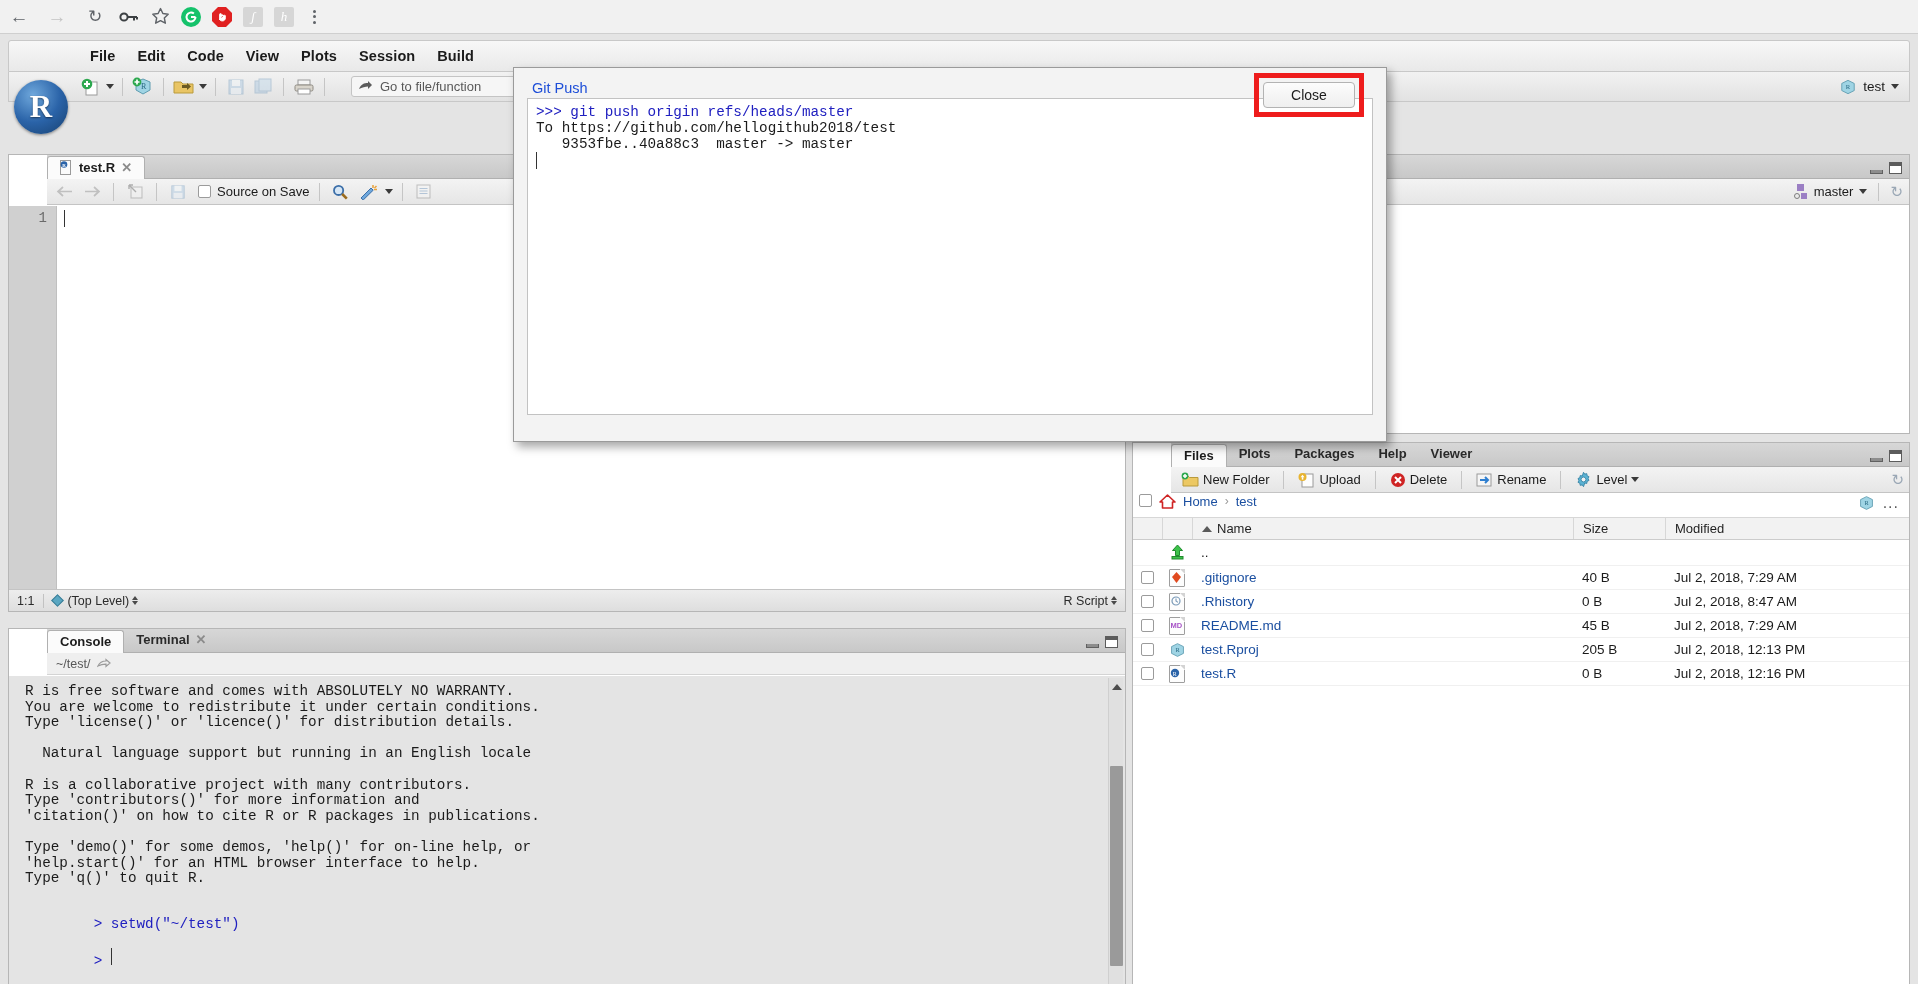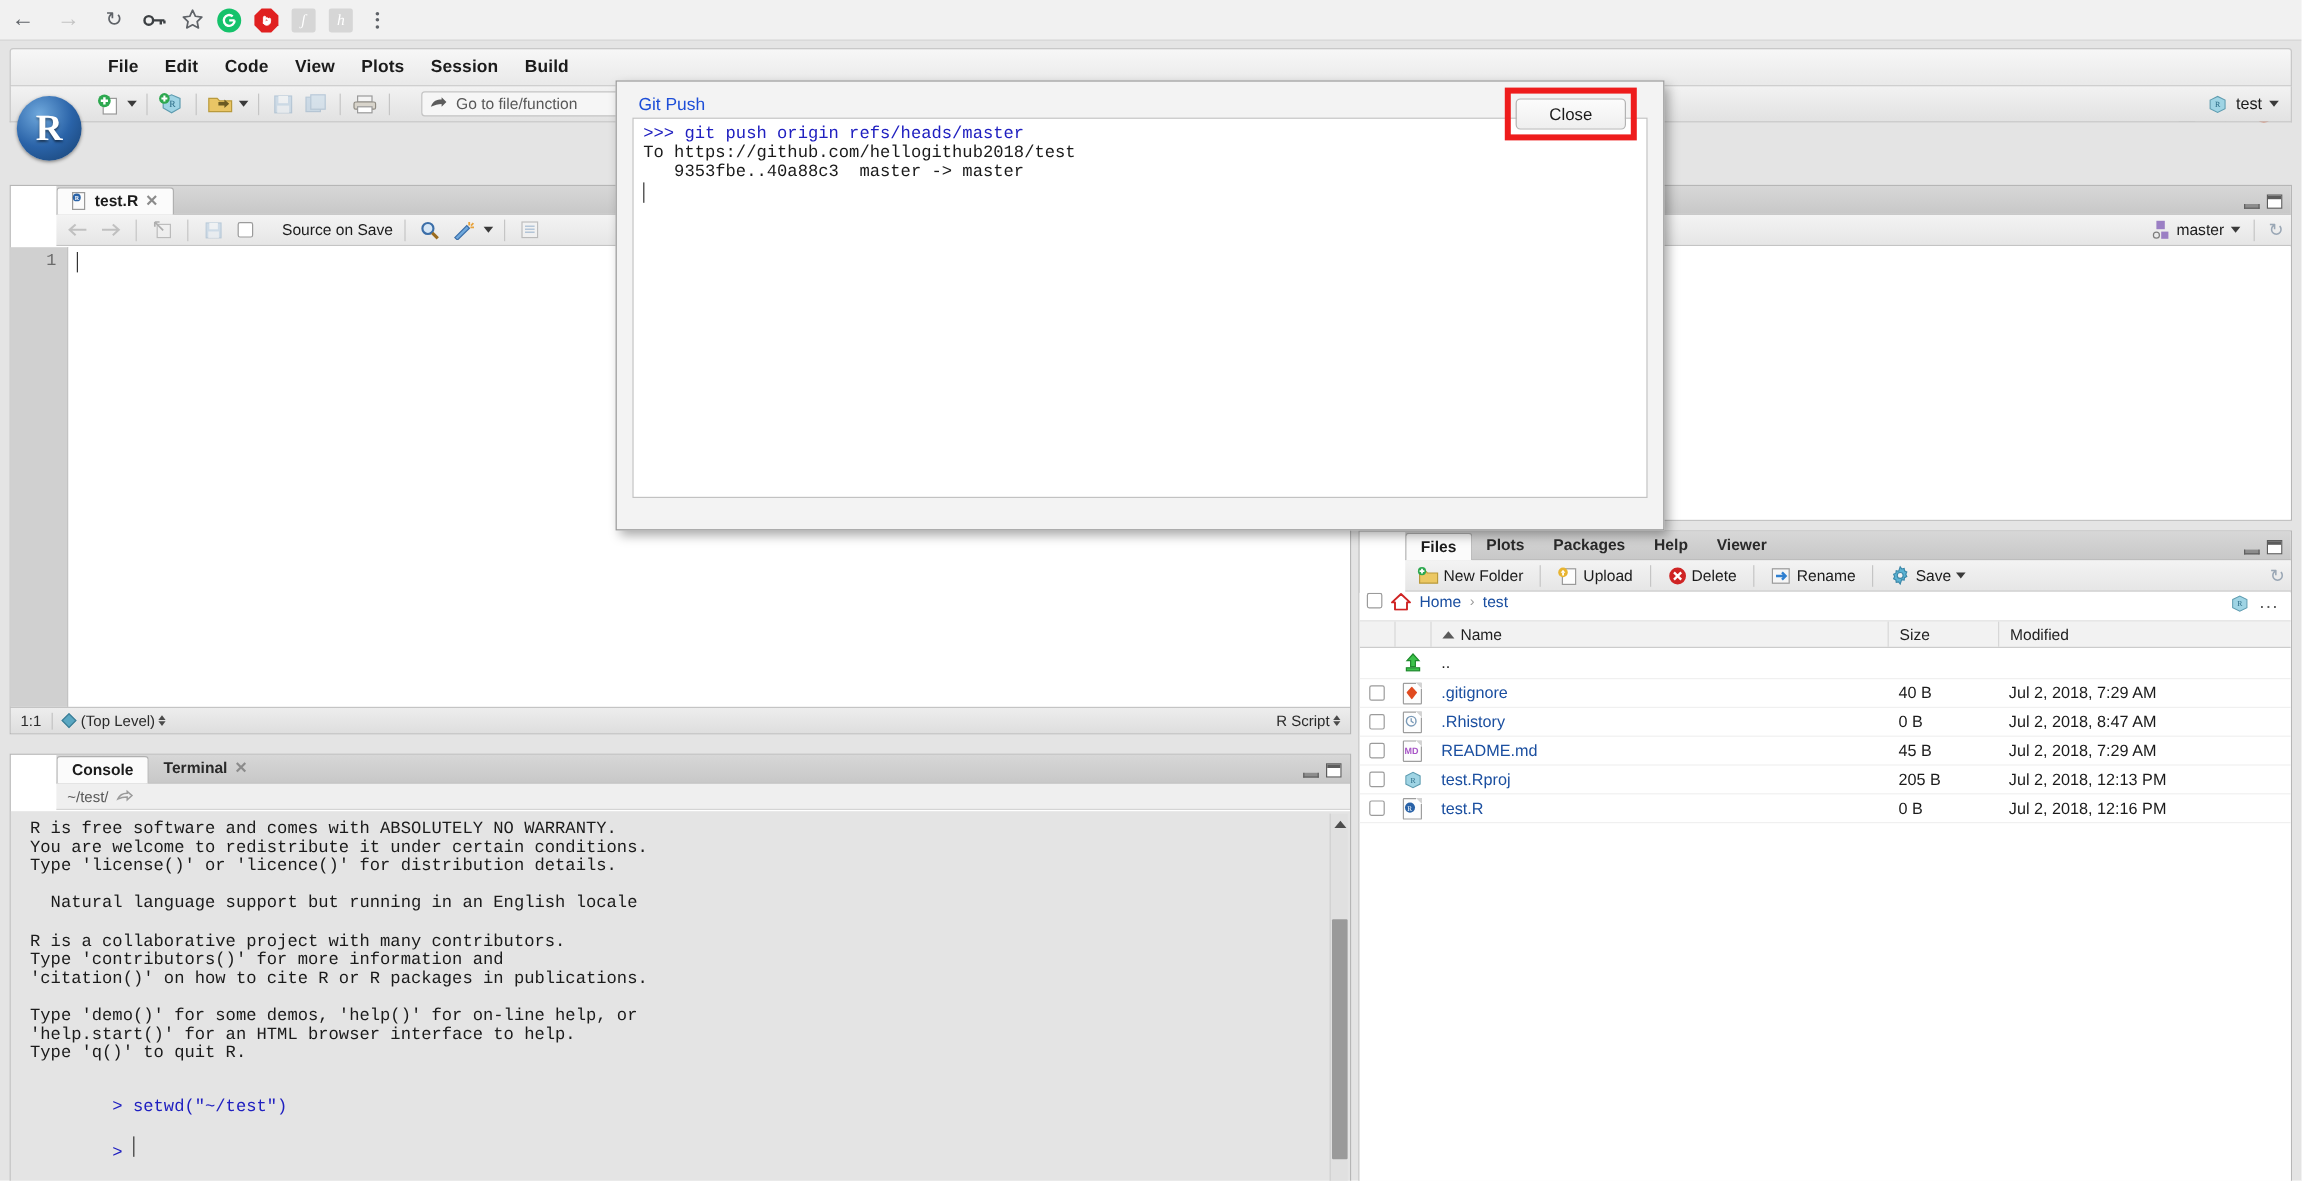--- a/index.html
+++ b/index.html
@@ -433,21 +433,21 @@
         </span>
         <span class="tb-sep"></span>
         <span class="tb-ico" style="opacity:.45">
           <svg width="16" height="16" viewBox="0 0 18 18">
               <rect x="2" y="2" width="14" height="14" fill="#a8c6e0" stroke="#7b9fbf"></rect>
               <rect x="5" y="2" width="8" height="6" fill="#f1f6fa"></rect>
               <rect x="4" y="10" width="10" height="6" fill="#e6eef6"></rect>
             </svg>
         </span>
         <span class="cb" style="margin-left:4px;"></span>
-        <span style="margin-left:20px;">Source on Save</span>
+        <span style="margin-left:2px;">Source on Save</span>
         <span class="tb-sep"></span>
         <span class="tb-ico">
           <svg width="17" height="16" viewBox="0 0 17 16">
               <circle cx="6.6" cy="6.4" r="4.6" stroke="#3b6ea8" stroke-width="1.8" fill="#d6e6f5"></circle>
               <path d="M10.2 10l4.6 4.6" stroke="#9a6b1e" stroke-width="2.6"></path>
             </svg>
         </span>
         <span class="tb-ico">
           <svg width="19" height="16" viewBox="0 0 19 16">
               <path d="M2 14L12 4l2.2 2.2L4.2 16z" fill="#6fa8dc" stroke="#3b6ea8"></path>
@@ -636,21 +636,21 @@
               <path d="M4 8h8M9 5l3 3-3 3" stroke="#2f7fd0" stroke-width="2" fill="none"></path>
             </svg>
           <span>Rename</span>
         </span>
         <span class="tb-sep"></span>
         <span class="tbtn">
           <svg width="17" height="17" viewBox="0 0 18 18">
               <path d="M9 1.4l1.3 1.9 2.2-.5.3 2.2 2 1-.9 2 .9 2-2 1-.3 2.2-2.2-.5L9 16.6l-1.3-1.9-2.2.5-.3-2.2-2-1 .9-2-.9-2 2-1 .3-2.2 2.2.5z" fill="#5bb3d4" stroke="#3b87a8"></path>
               <circle cx="9" cy="9" r="2.6" fill="#f2f2f2" stroke="#3b87a8"></circle>
             </svg>
-          <span>Save</span>
+          <span>Level</span>
           <span class="caret"></span>
         </span>
         <span style="margin-left:auto" class="refresh-ico">↻</span>
       </div>
 
       <div class="files-body">
         <div class="breadcrumb-row">
           <span class="cb"></span>
           <svg width="17" height="15" viewBox="0 0 17 15">
               <path d="M8.5 1L16 8h-2.5v6h-10V8H1z" fill="none" stroke="#cf2424" stroke-width="1.6" stroke-linejoin="round"></path>

